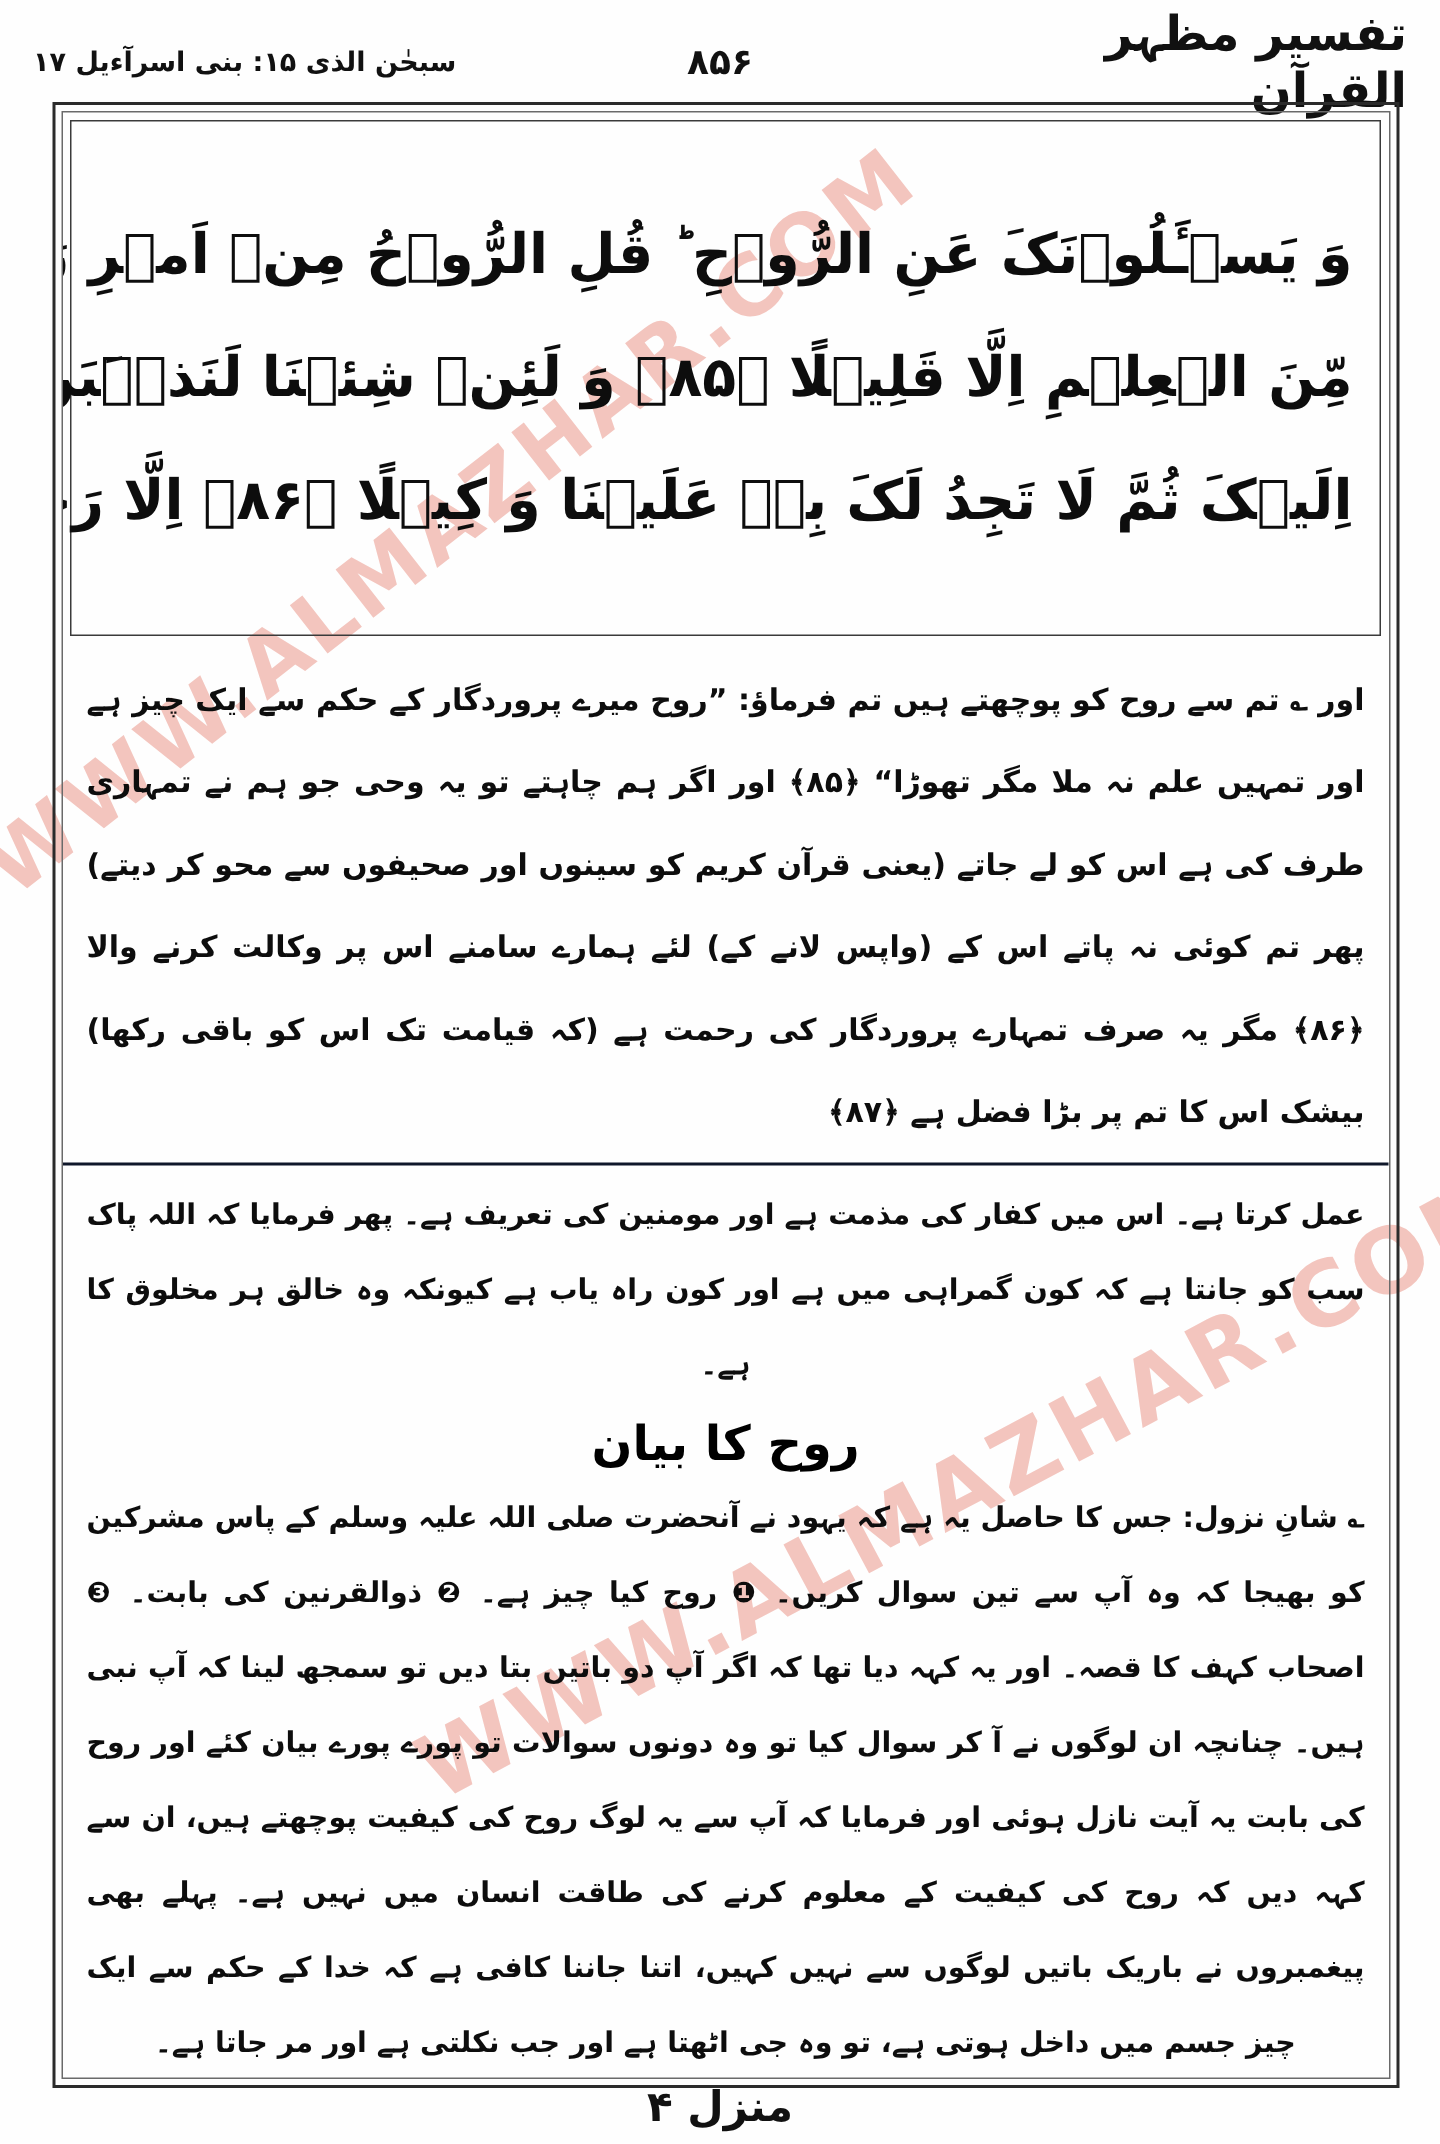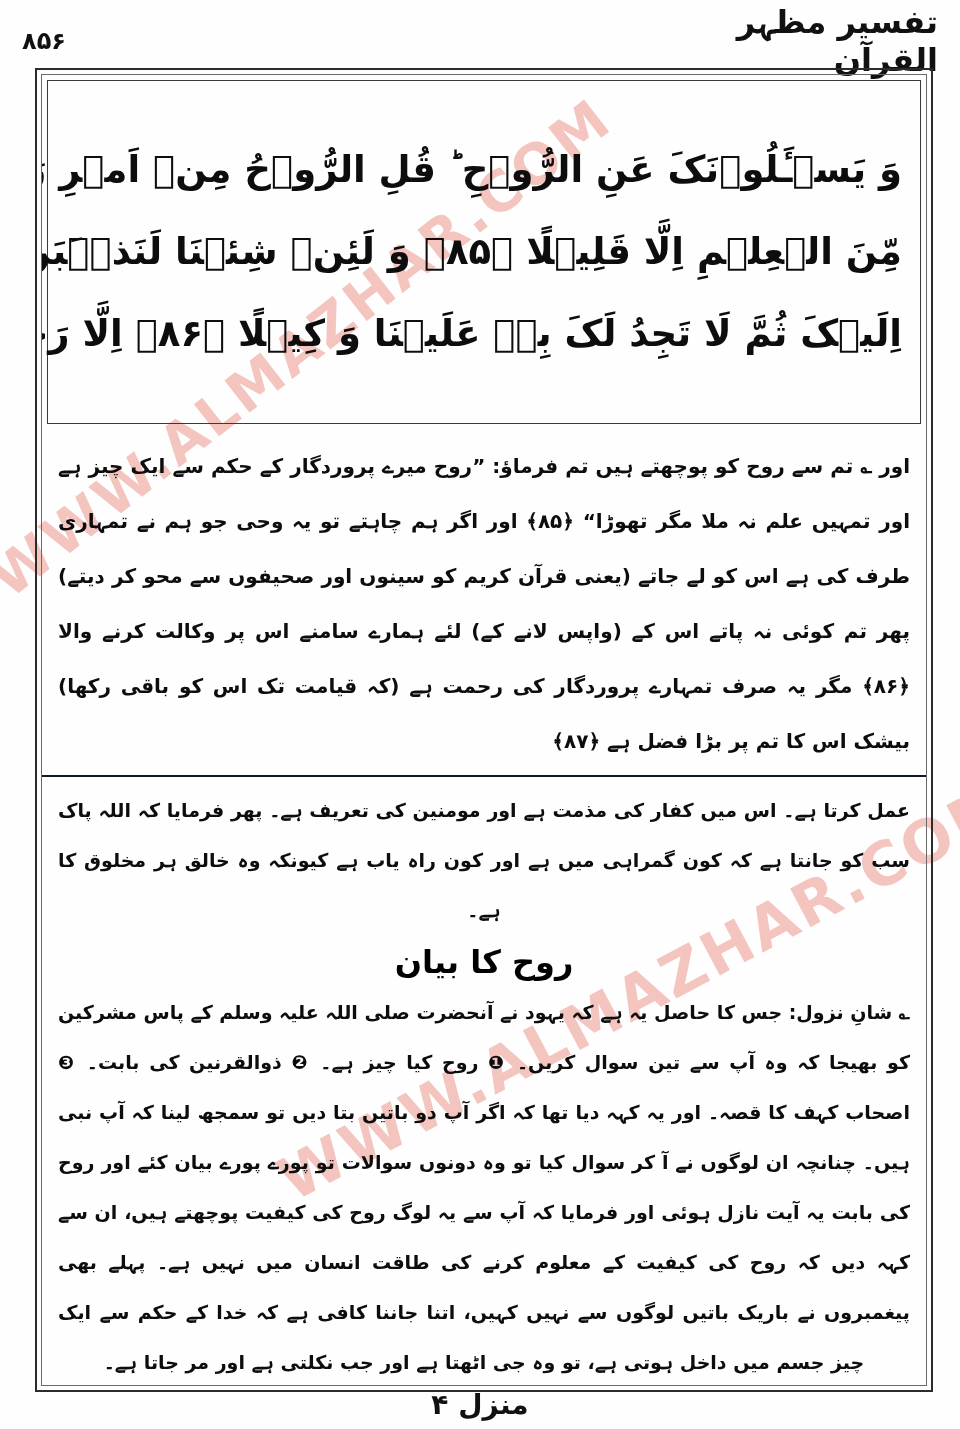--- a/index.html
+++ b/index.html
@@ -81,20 +81,21 @@
 <body>
 
 <div class="page">
 
   <div class="watermark wm-1" style="color: rgba(230, 128, 112, 0.45);">WWW.ALMAZHAR.COM</div>
   <div class="watermark wm-2" style="color: rgba(230, 128, 112, 0.45);">WWW.ALMAZHAR.COM</div>
 
   <div class="header">
     <div class="h-title">تفسیر مظہر القرآن</div>
     <div class="h-page">۸۵۶</div>
+    <div class="h-ref">سبحٰن الذی ۱۵: بنی اسرآءیل ۱۷</div>
   </div>
 
   <div class="frame">
     <div class="frame-inner">
 
       <div class="quran-box">
         <div class="quran-line">وَ یَسۡـَٔلُوۡنَکَ عَنِ الرُّوۡحِ ؕ قُلِ الرُّوۡحُ مِنۡ اَمۡرِ رَبِّیۡ وَ مَاۤ اُوۡتِیۡتُمۡ</div>
         <div class="quran-line">مِّنَ الۡعِلۡمِ اِلَّا قَلِیۡلًا ﴿۸۵﴾ وَ لَئِنۡ شِئۡنَا لَنَذۡہَبَنَّ بِالَّذِیۡۤ اَوۡحَیۡنَاۤ</div>
         <div class="quran-line">اِلَیۡکَ ثُمَّ لَا تَجِدُ لَکَ بِہٖ عَلَیۡنَا وَ کِیۡلًا ﴿۸۶﴾ اِلَّا رَحۡمَۃً مِّنۡ</div>
       </div>

